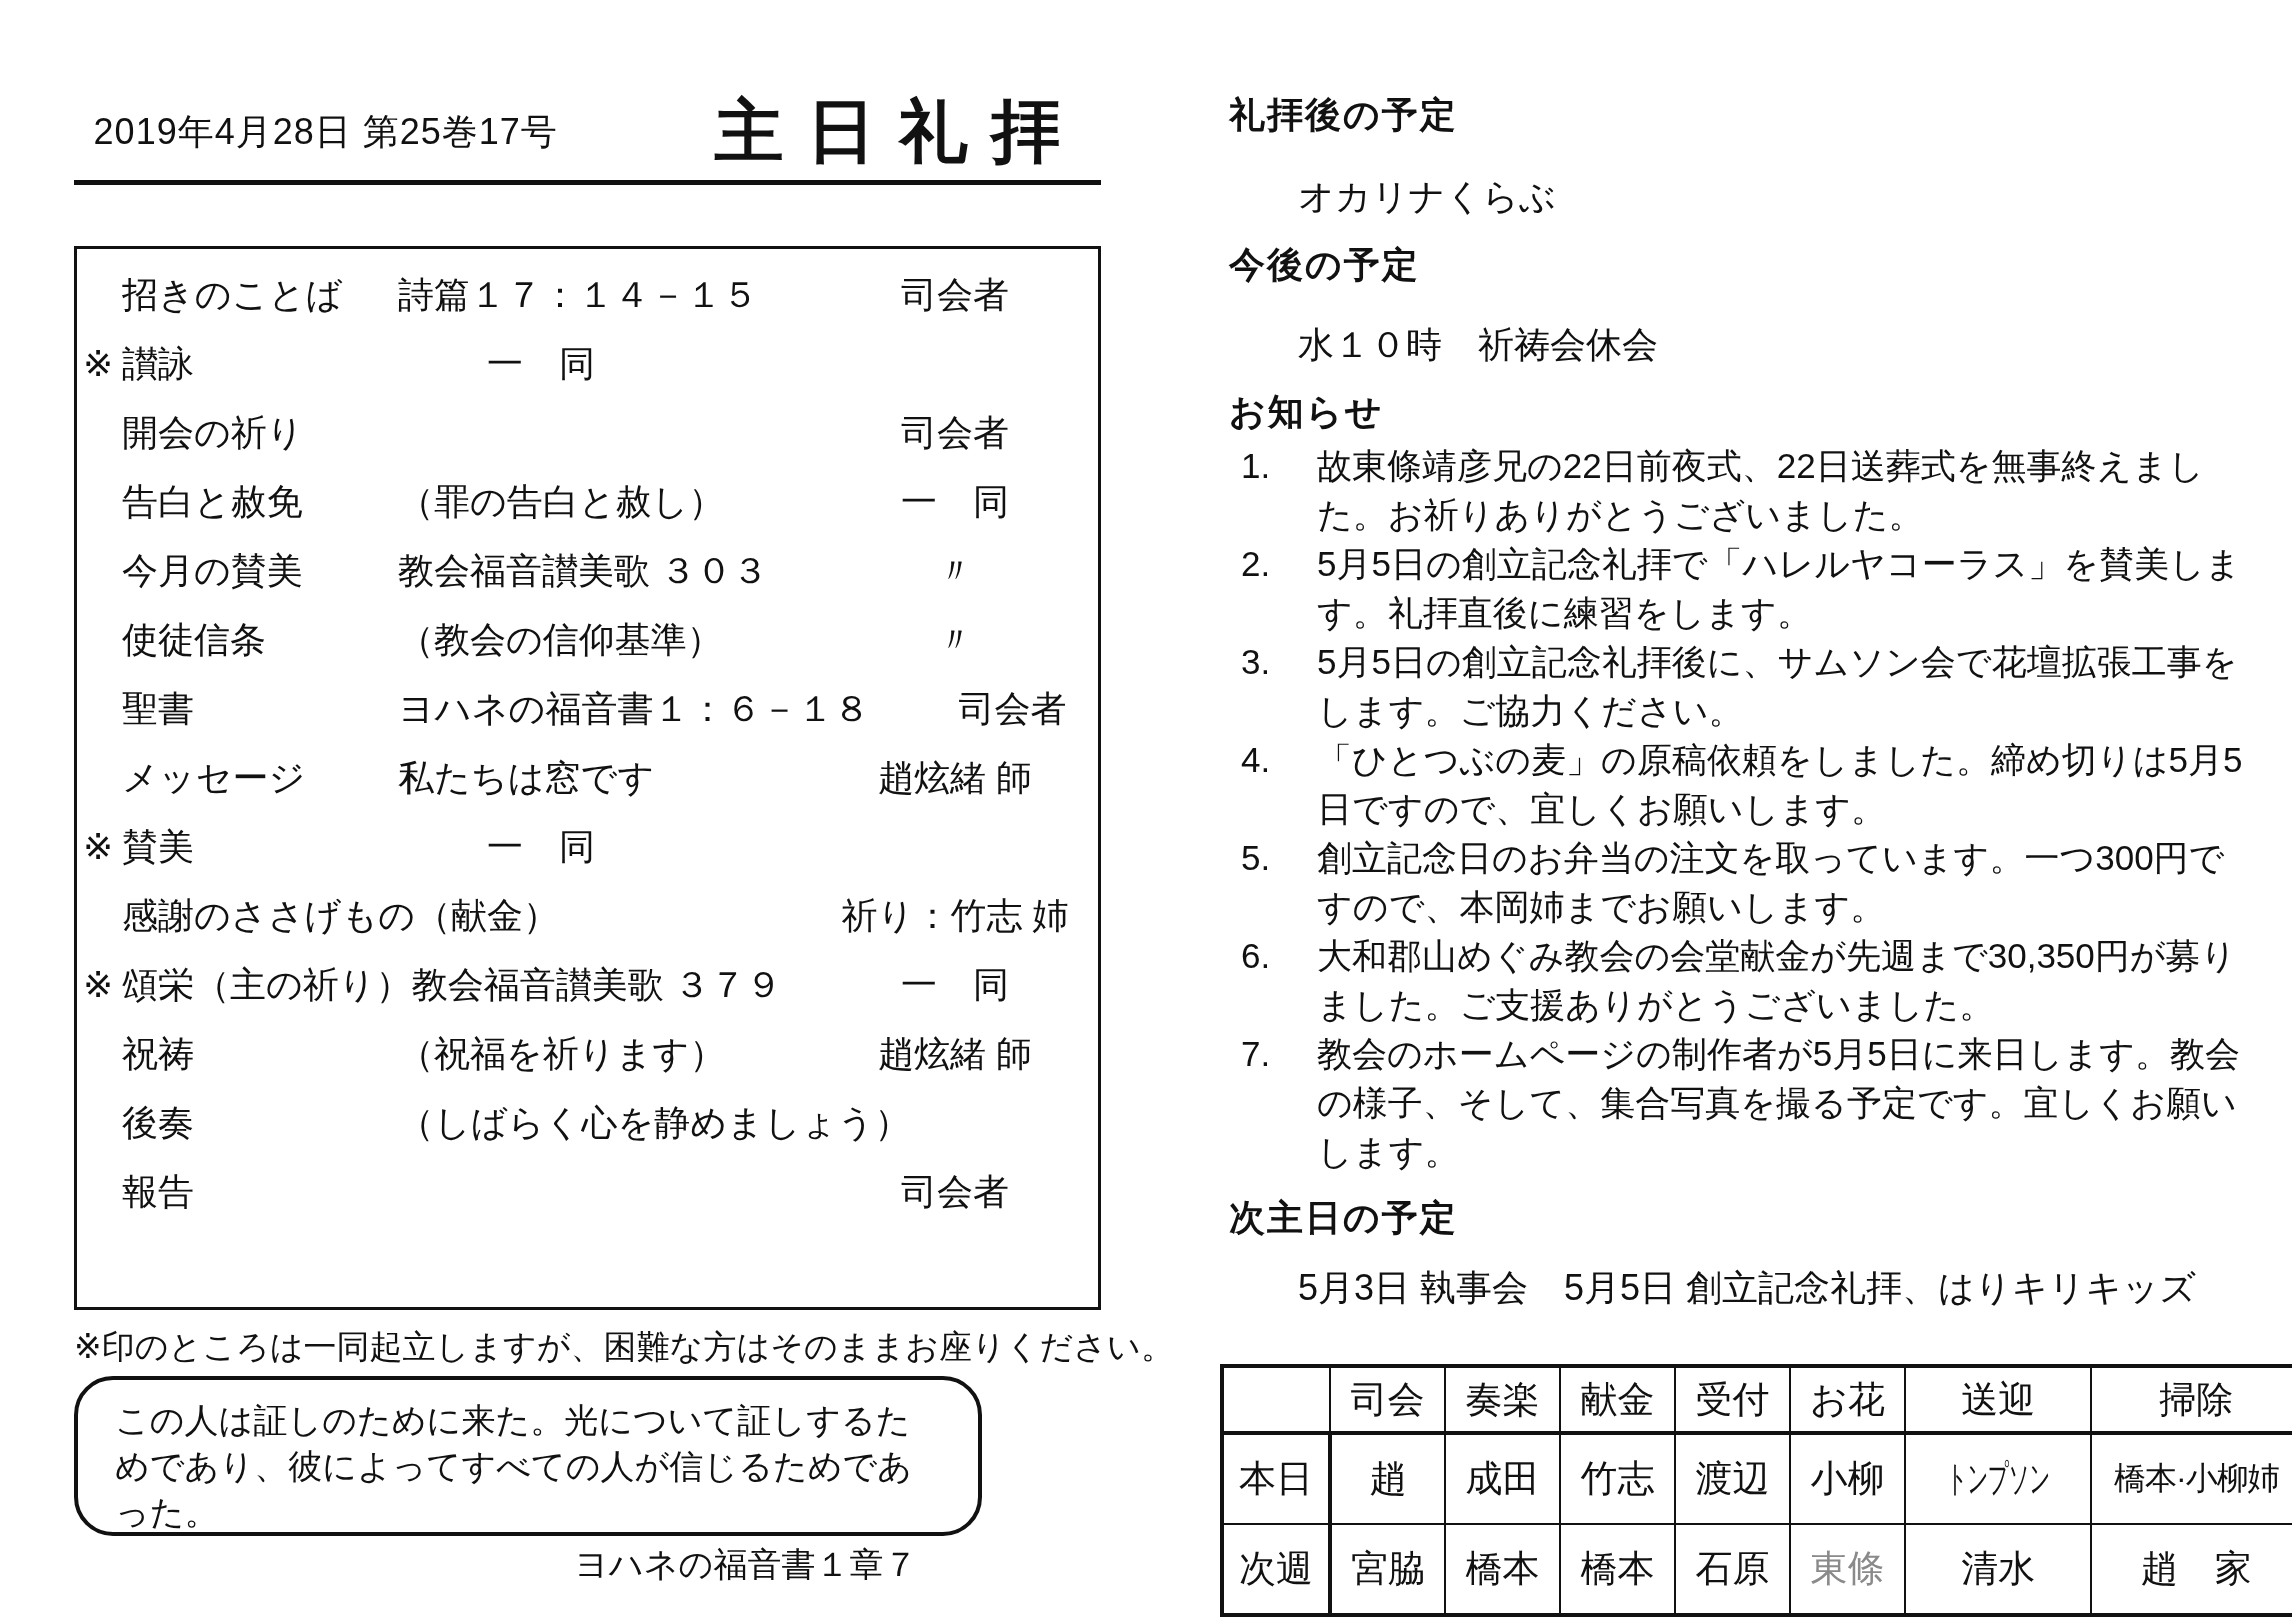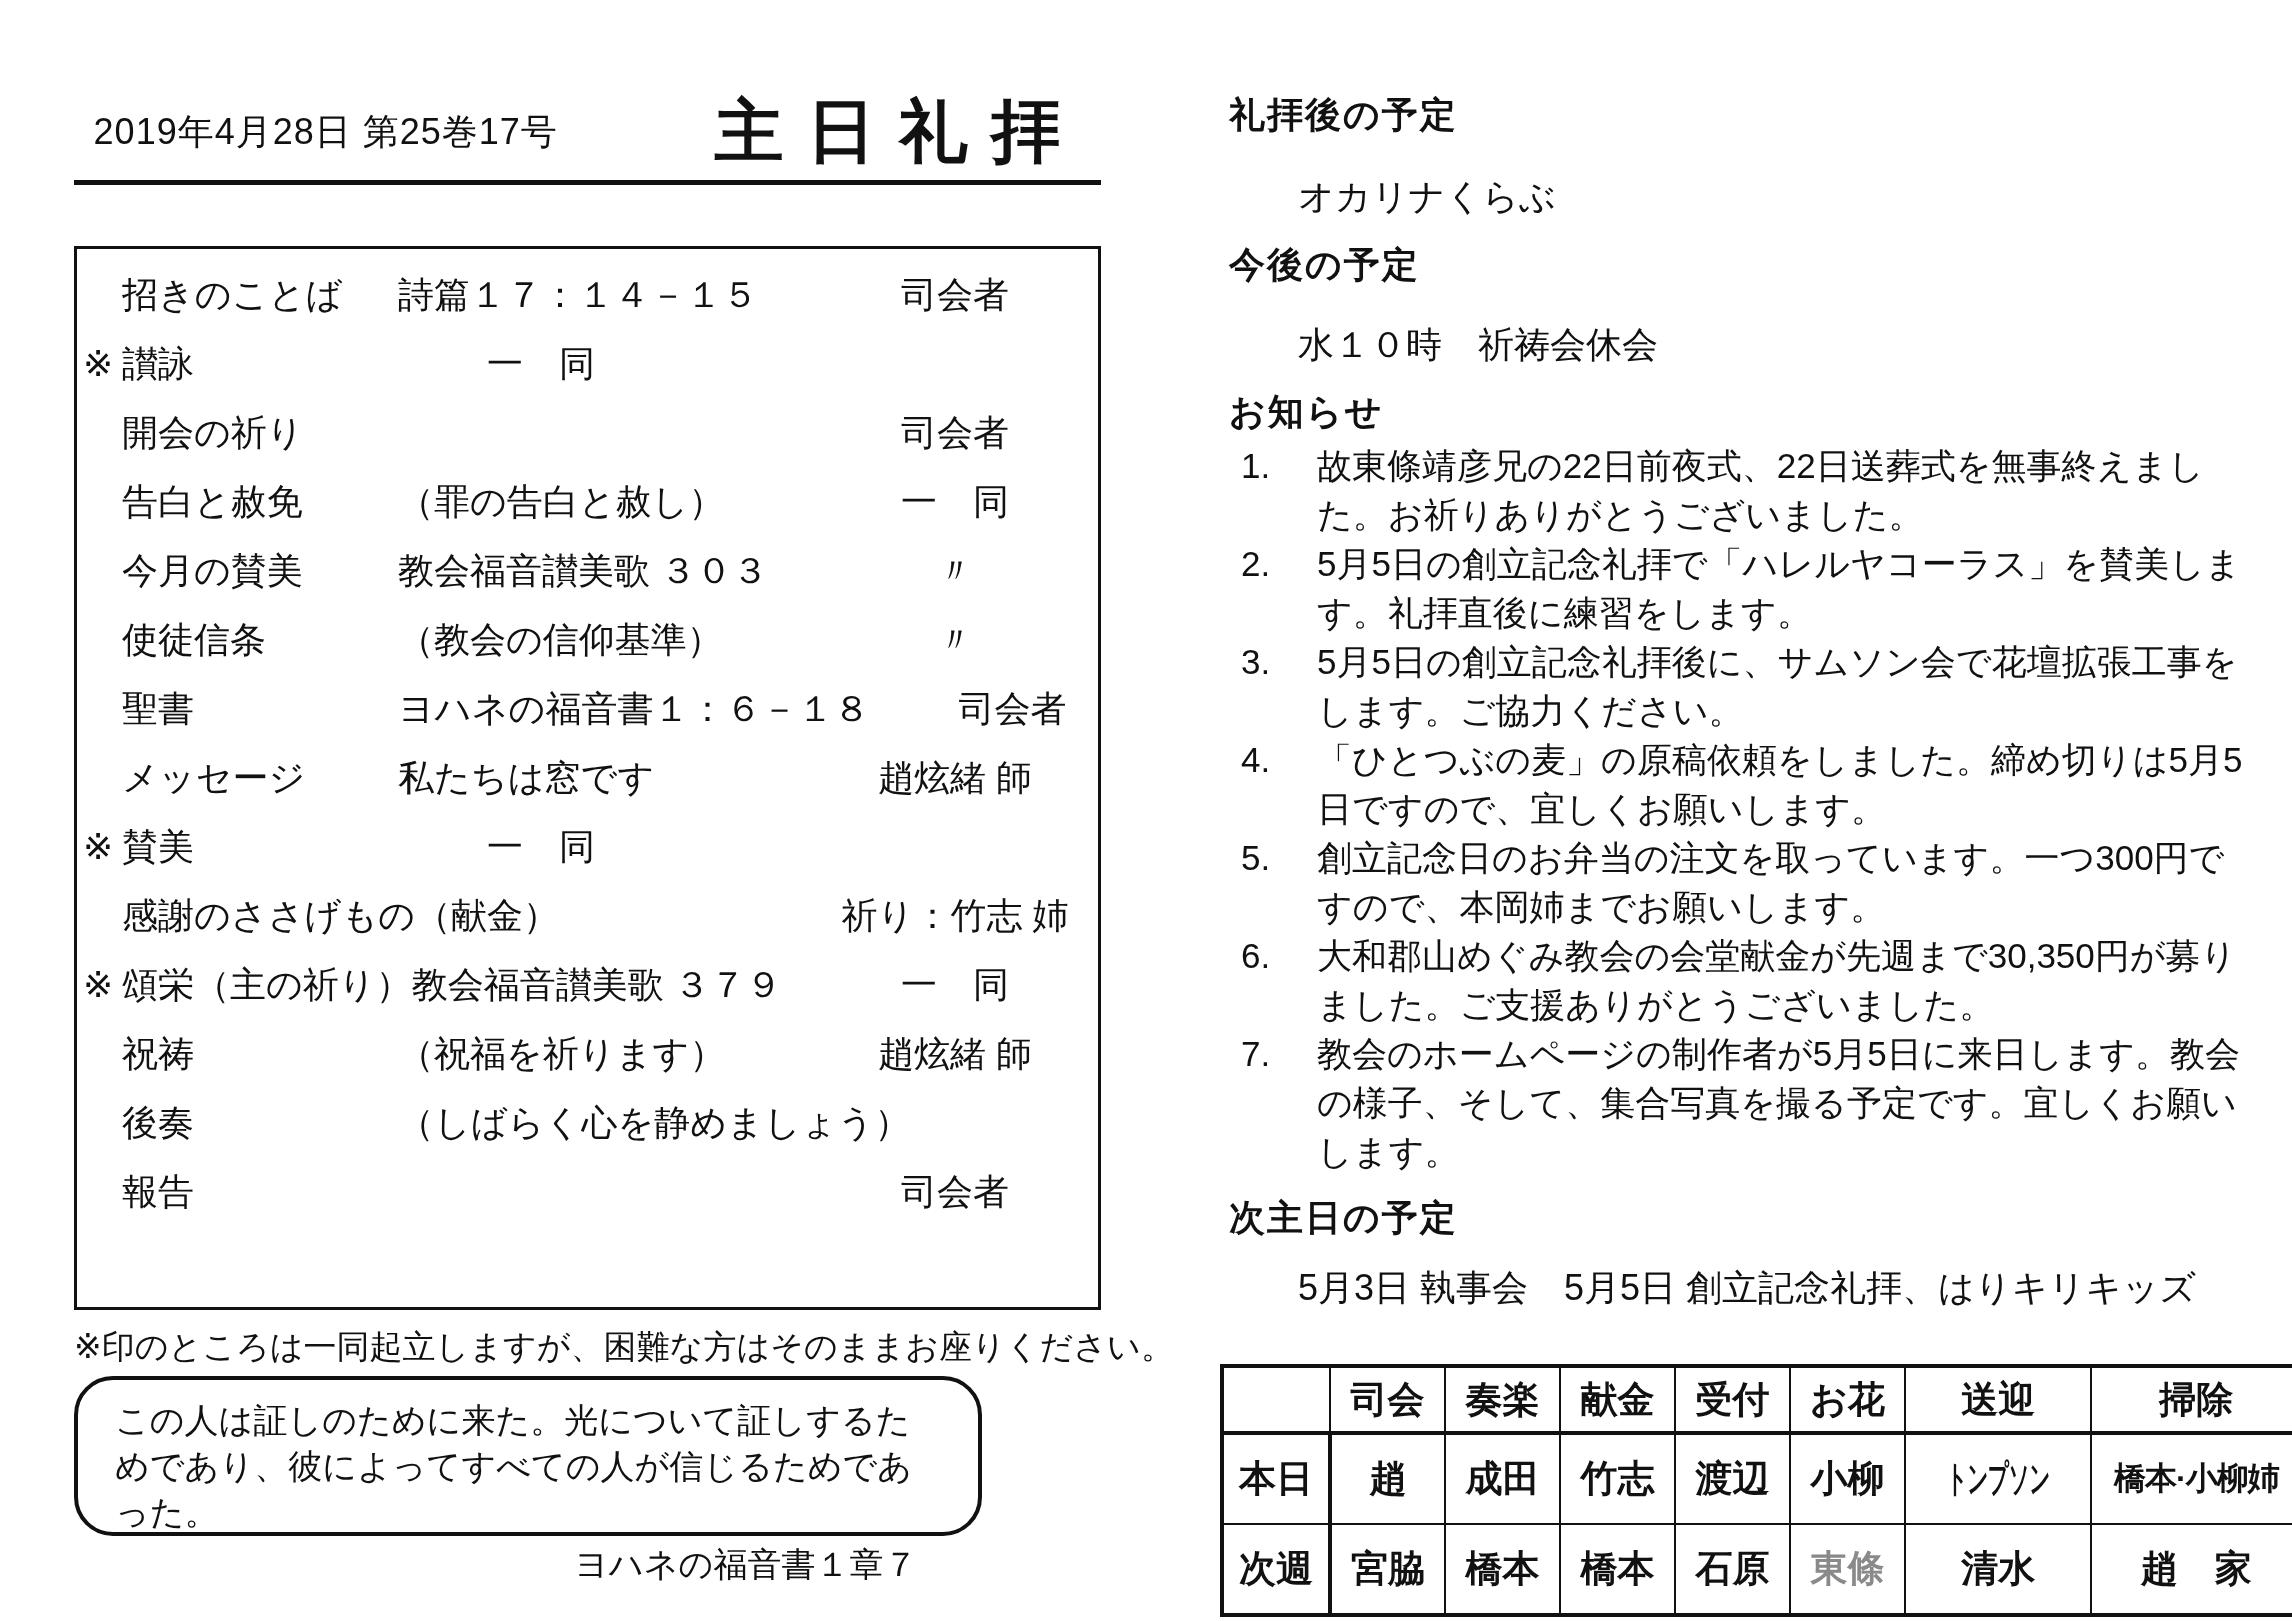--- a/index.html
+++ b/index.html
@@ -47,29 +47,29 @@
   #item-next{top:1264px}
 
   .announce{position:absolute;left:1241px;top:441px;width:1008px;}
   .a-item{display:flex;align-items:flex-start;font-size:35px;line-height:49px;margin:0;}
   .a-num{flex:0 0 76px;}
   .a-text{flex:1 1 auto;}
 
   .servants-table{position:absolute;left:1220px;top:1364px;border-collapse:collapse;table-layout:fixed;background:#fff;}
   .servants-table th,.servants-table td{
     border:2px solid #111;text-align:center;vertical-align:middle;padding:0;
-    font-size:37px;font-weight:700;overflow:hidden;white-space:nowrap;
+    font-size:37px;font-weight:400;overflow:hidden;white-space:nowrap;
   }
   .servants-table{border:4.9px solid #111;}
   .servants-table thead th{border-bottom:4.9px solid #111;height:63px;}
   .servants-table tbody th{border-right:4.9px solid #111;}
   .servants-table tbody tr{height:91px;}
   .servants-table td.condensed span{display:inline-block;transform:scaleX(0.56);transform-origin:50% 50%;letter-spacing:-1px;}
   .servants-table td.tight{font-size:32px;letter-spacing:-1px;}
-  .servants-table td.muted{font-weight:700;color:#8a8a8a;}
+  .servants-table td.muted{font-weight:400;color:#8a8a8a;}
 </style>
 </head>
 <body>
 
 <div class="page">
 
   <header class="masthead">
     <span class="date-issue">2019年4月28日  第25巻17号</span>
     <h1 class="page-title">主 日 礼 拝</h1>
   </header>

